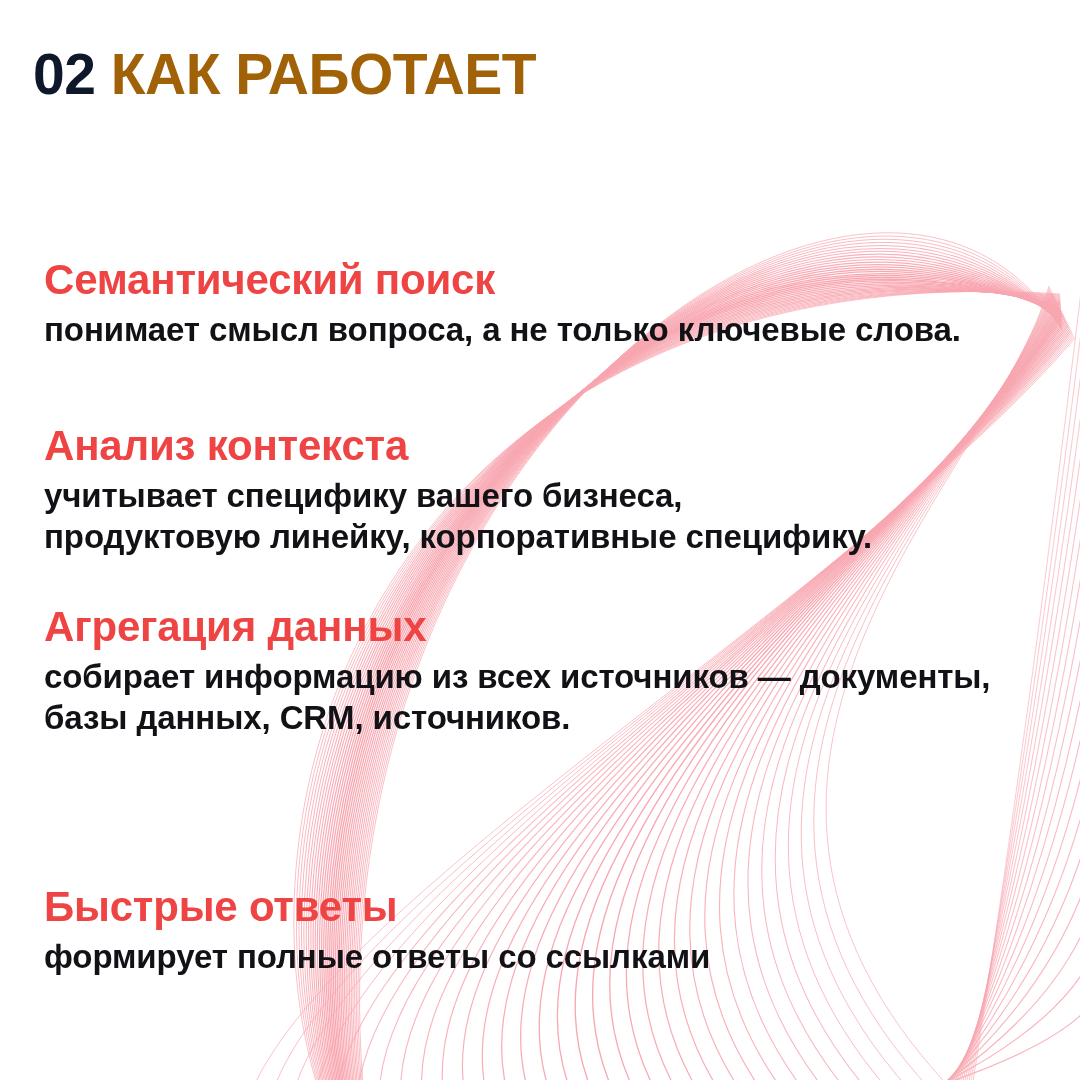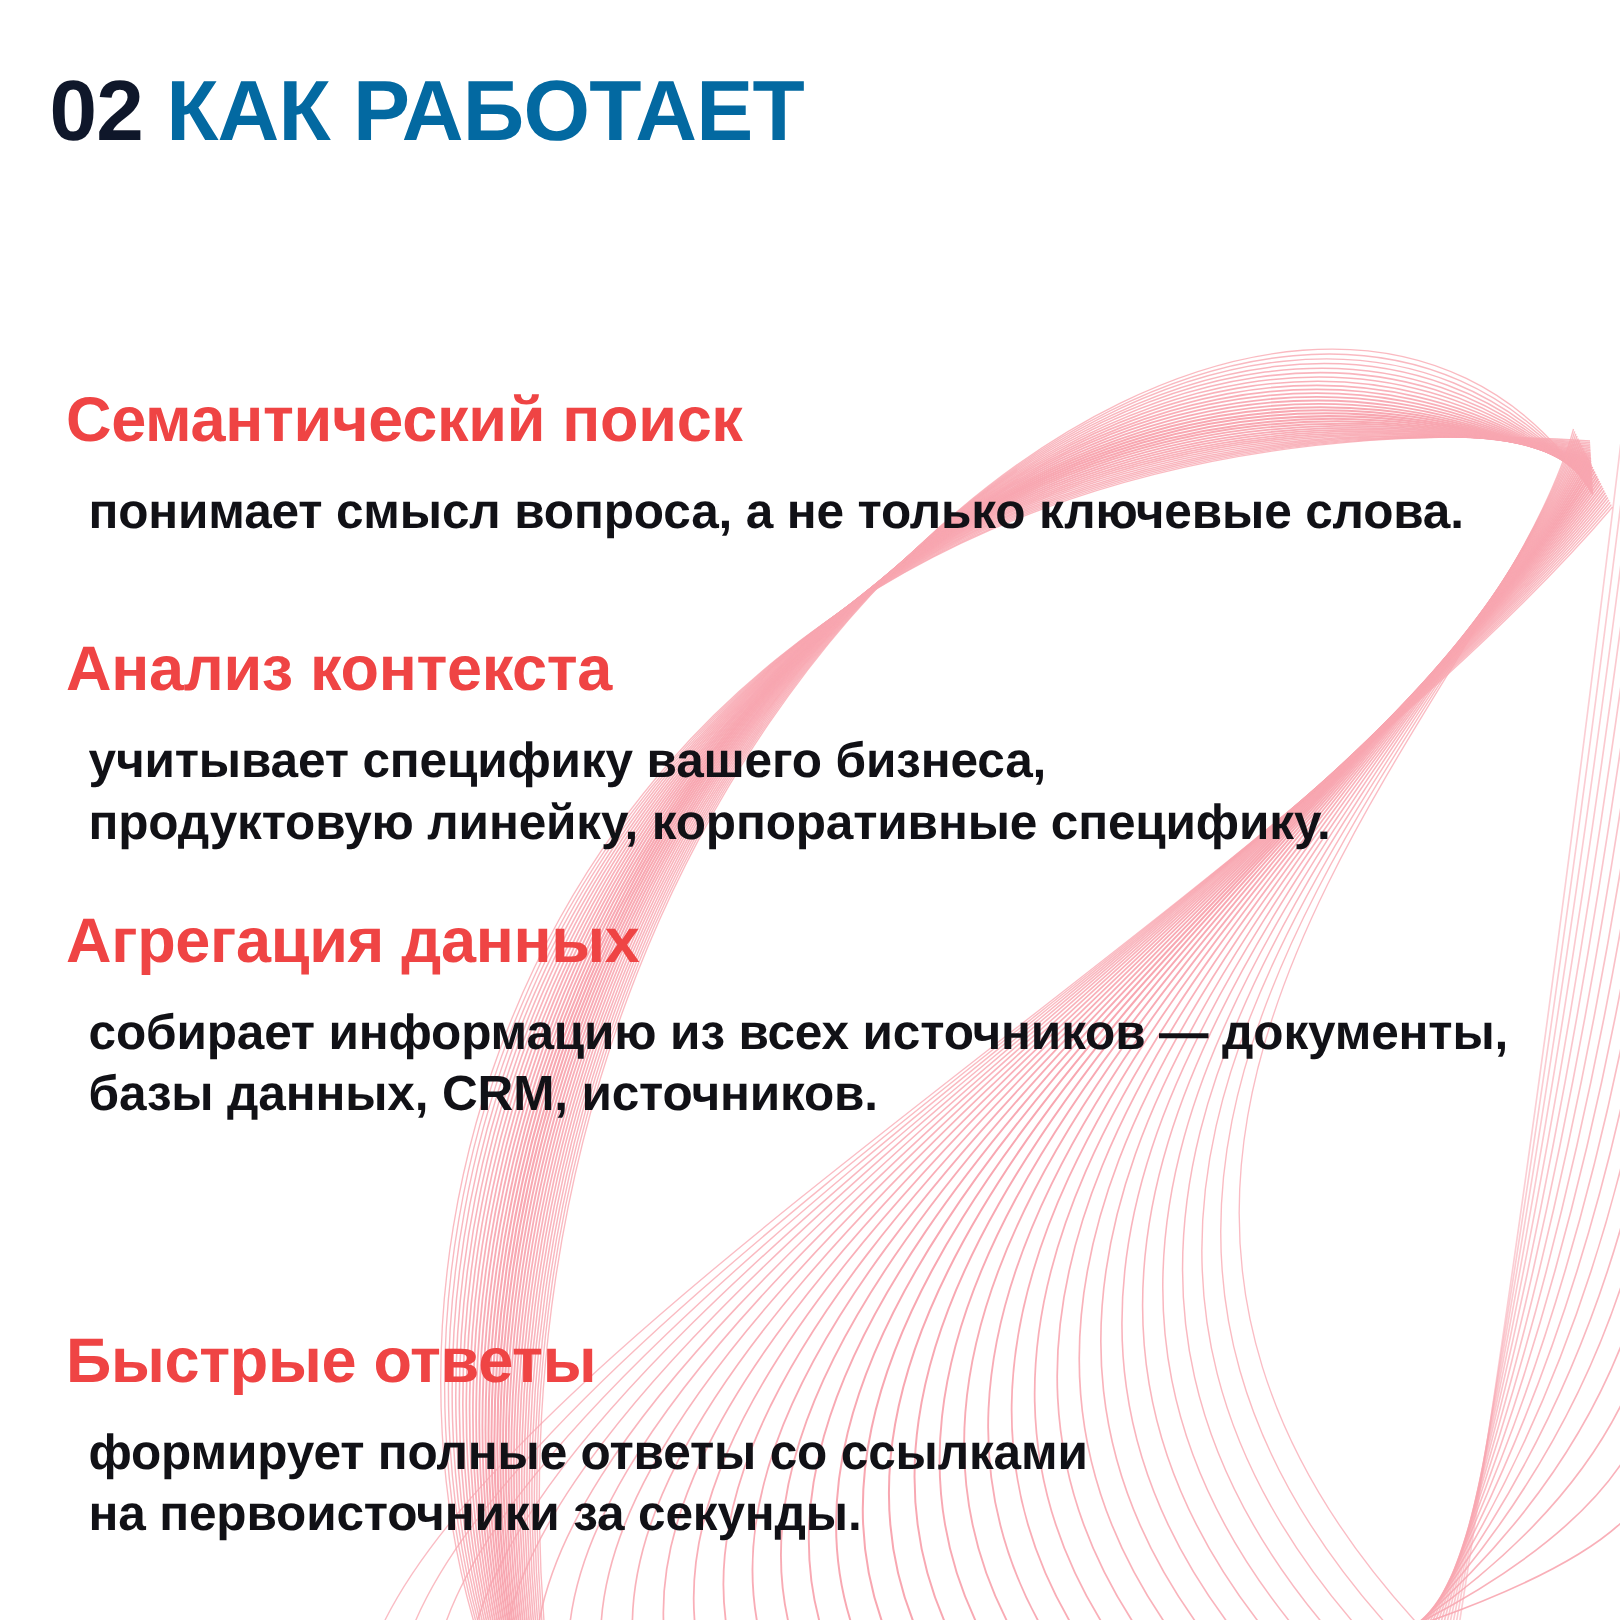--- a/index.html
+++ b/index.html
@@ -55,21 +55,21 @@
     font-size: 57px;
     line-height: 72px;
     letter-spacing: -0.5px;
     white-space: nowrap;
   }
   .title-number {
     color: #0f172a;
     font-weight: 700;
   }
   .title-text {
-    color: #0369a1;
+    color: #a16207;
     font-weight: 700;
   }
 
   
   .feature {
     position: absolute;
     left: 44px;
     width: 1010px;
   }
   .feature-heading {
@@ -80,21 +80,21 @@
     letter-spacing: -0.2px;
     margin: 0 0 4px 0;
     white-space: nowrap;
   }
   .feature-body {
     color: #111116;
     font-weight: 700;
     font-size: 33px;
     line-height: 41px;
     letter-spacing: -0.1px;
-    margin: 15px;
+    margin: 0;
   }
   .feature-body .body-line {
     display: block;
     white-space: nowrap;
   }
 
   #feature-0 { top: 255px; }
   #feature-1 { top: 421px; }
   #feature-2 { top: 602px; }
   #feature-3 { top: 882px; }
@@ -224,18 +224,17 @@
       <p class="feature-body">
         <span class="body-line">собирает информацию из всех источников — документы,</span>
         <span class="body-line">базы данных, CRM, источников.</span>
       </p>
     </section>
 
     <section class="feature" id="feature-3">
       <h2 class="feature-heading">Быстрые ответы</h2>
       <p class="feature-body">
         <span class="body-line">формирует полные ответы со ссылками</span>
-        <span class="body-line">на первоисточники за секунды.</span>
       </p>
     </section>
 
   </div>
 </div>
 
 </body></html>

